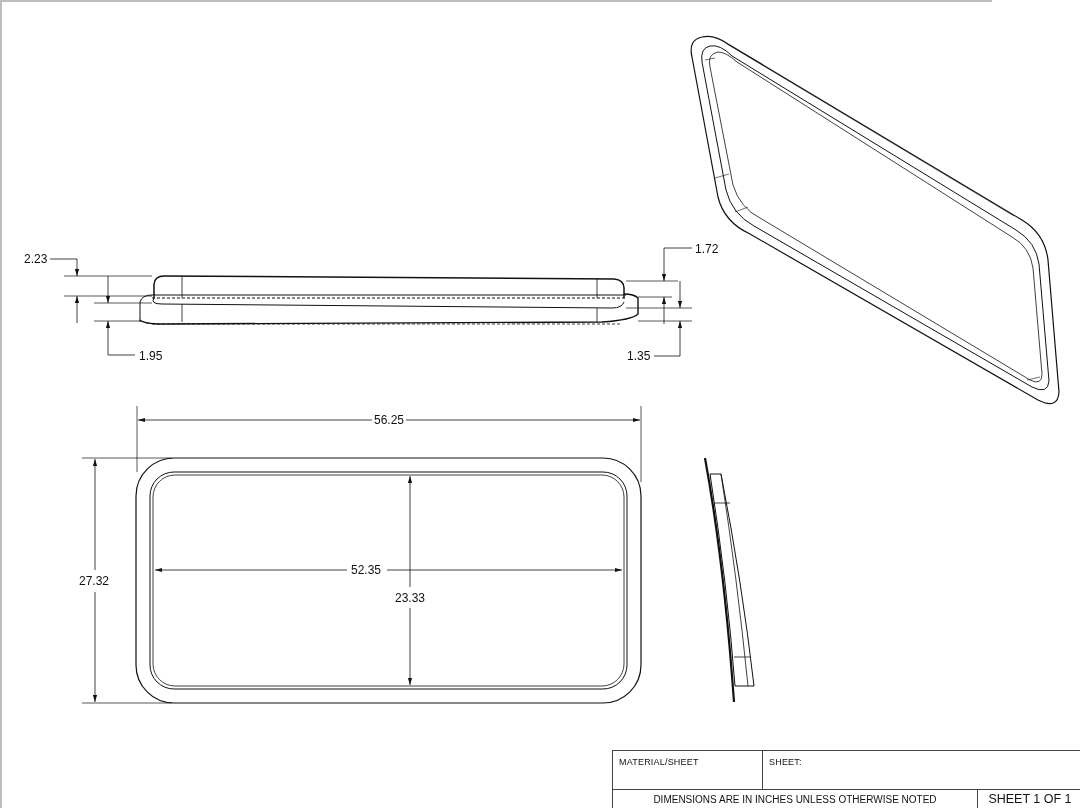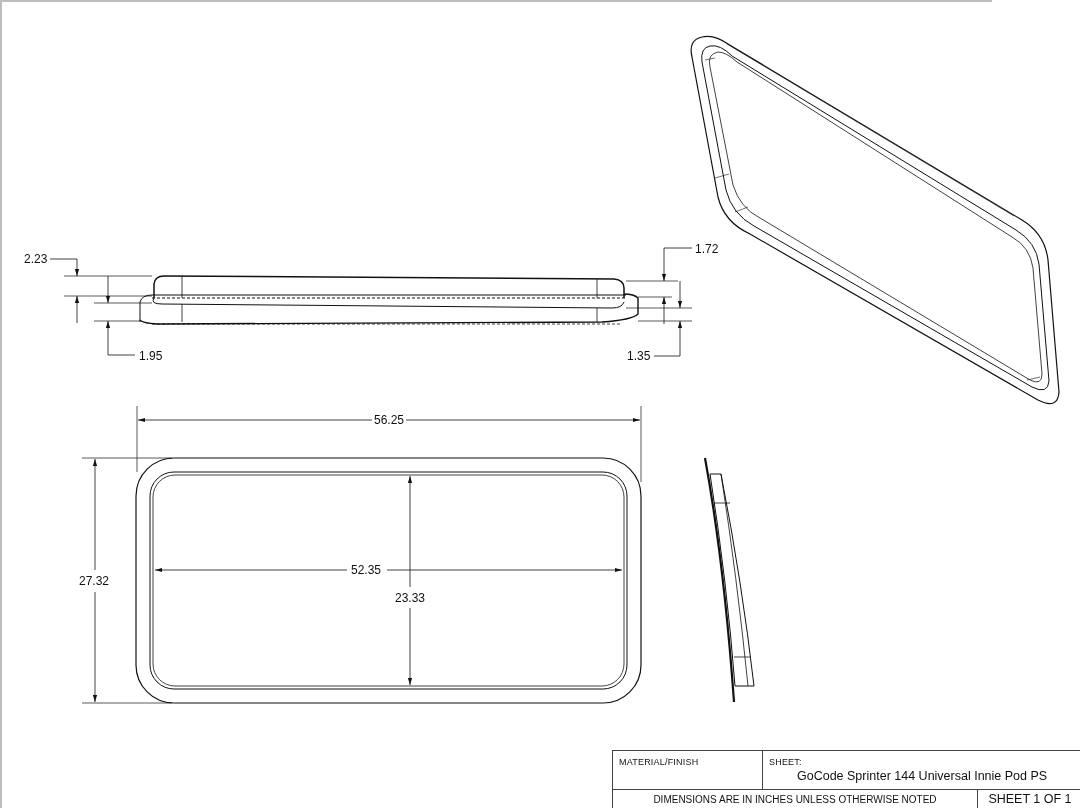--- a/index.html
+++ b/index.html
@@ -116,25 +116,24 @@
     <line x1="713" y1="176" x2="727" y2="172" stroke-width="0.6"></line>
     <line x1="733" y1="210" x2="746" y2="205" stroke-width="0.6"></line>
     <line x1="1025" y1="378" x2="1038" y2="375" stroke-width="0.6"></line>
     <line x1="725" y1="42" x2="1012" y2="214" stroke-width="0.6"></line>
   </g>
 </svg>
 
 <div class="title-block">
   <div class="tb-row1">
     <div class="tb-material">
-      <span class="tb-label">MATERIAL/FINISH</span>
+      <span class="tb-label">MATERIAL/SHEET</span>
     </div>
     <div class="tb-title-cell">
       <span class="tb-label">SHEET:</span>
-      <span class="tb-title-value">GoCode Sprinter 144 Universal Innie Pod PS</span>
     </div>
   </div>
   <div class="tb-row2">
     <div class="tb-dims">DIMENSIONS ARE IN INCHES UNLESS OTHERWISE NOTED</div>
     <div class="tb-sheet">SHEET 1 OF 1</div>
   </div>
 </div>
 
 </div>
 

